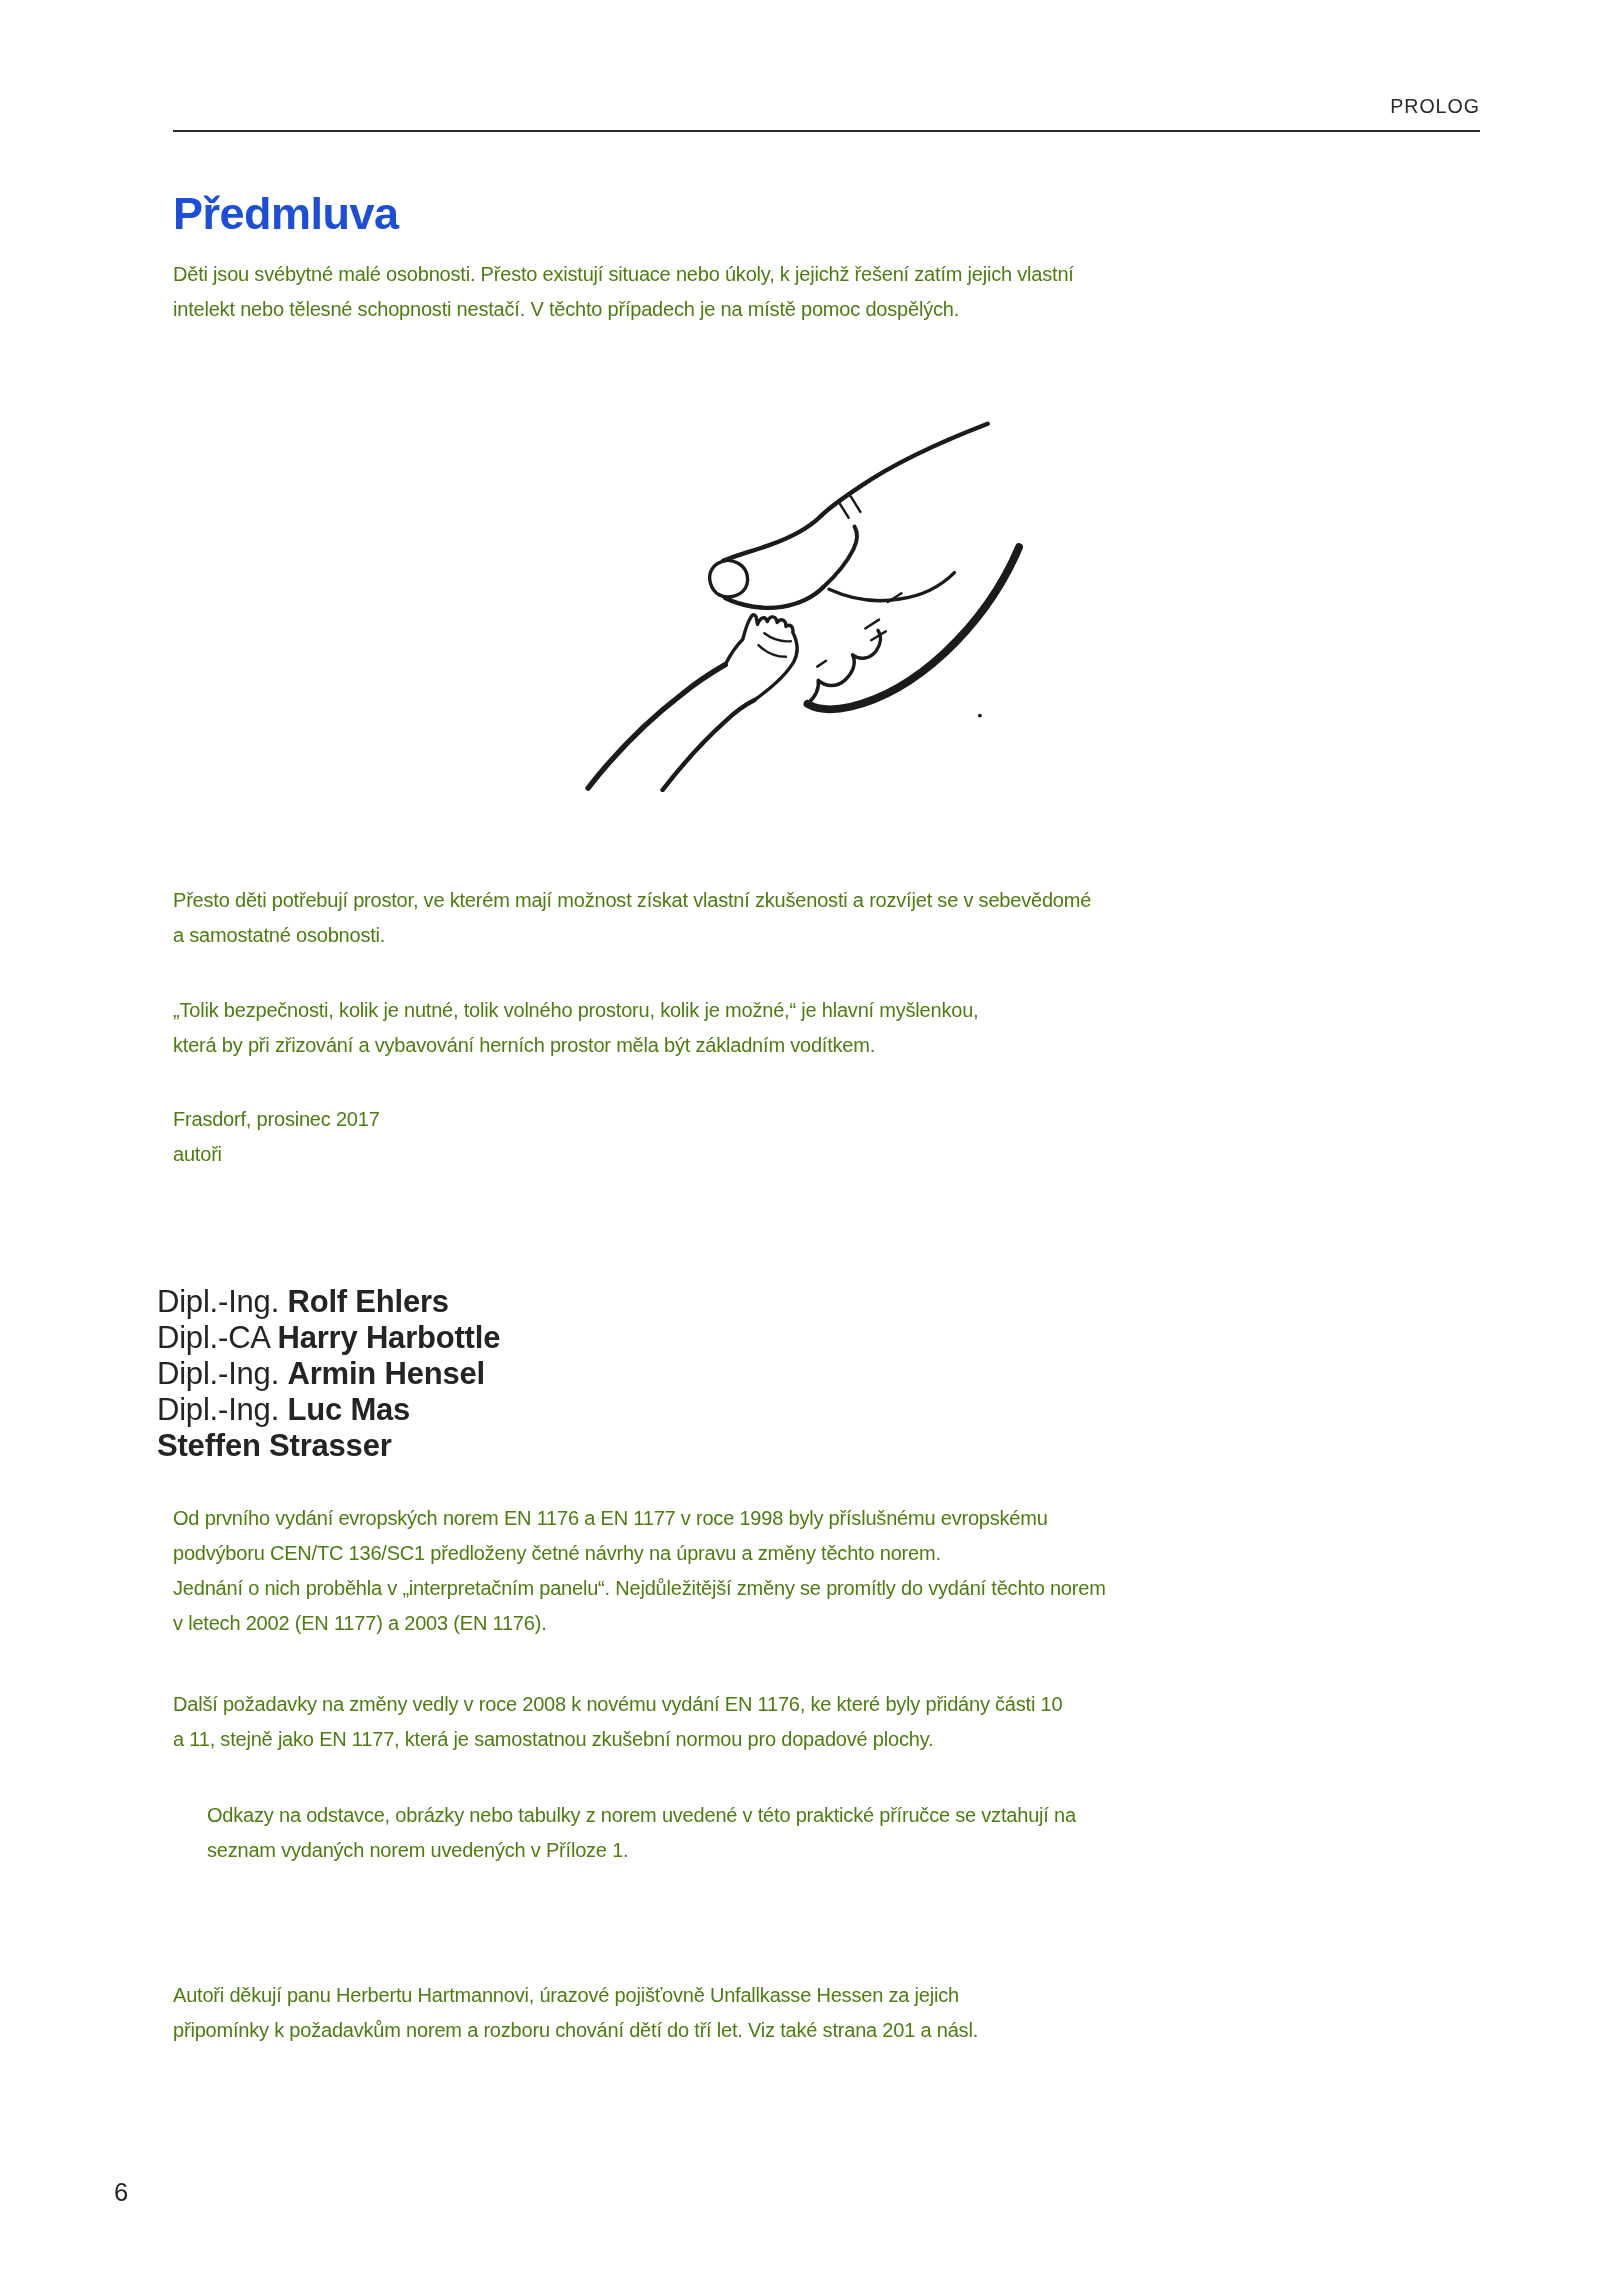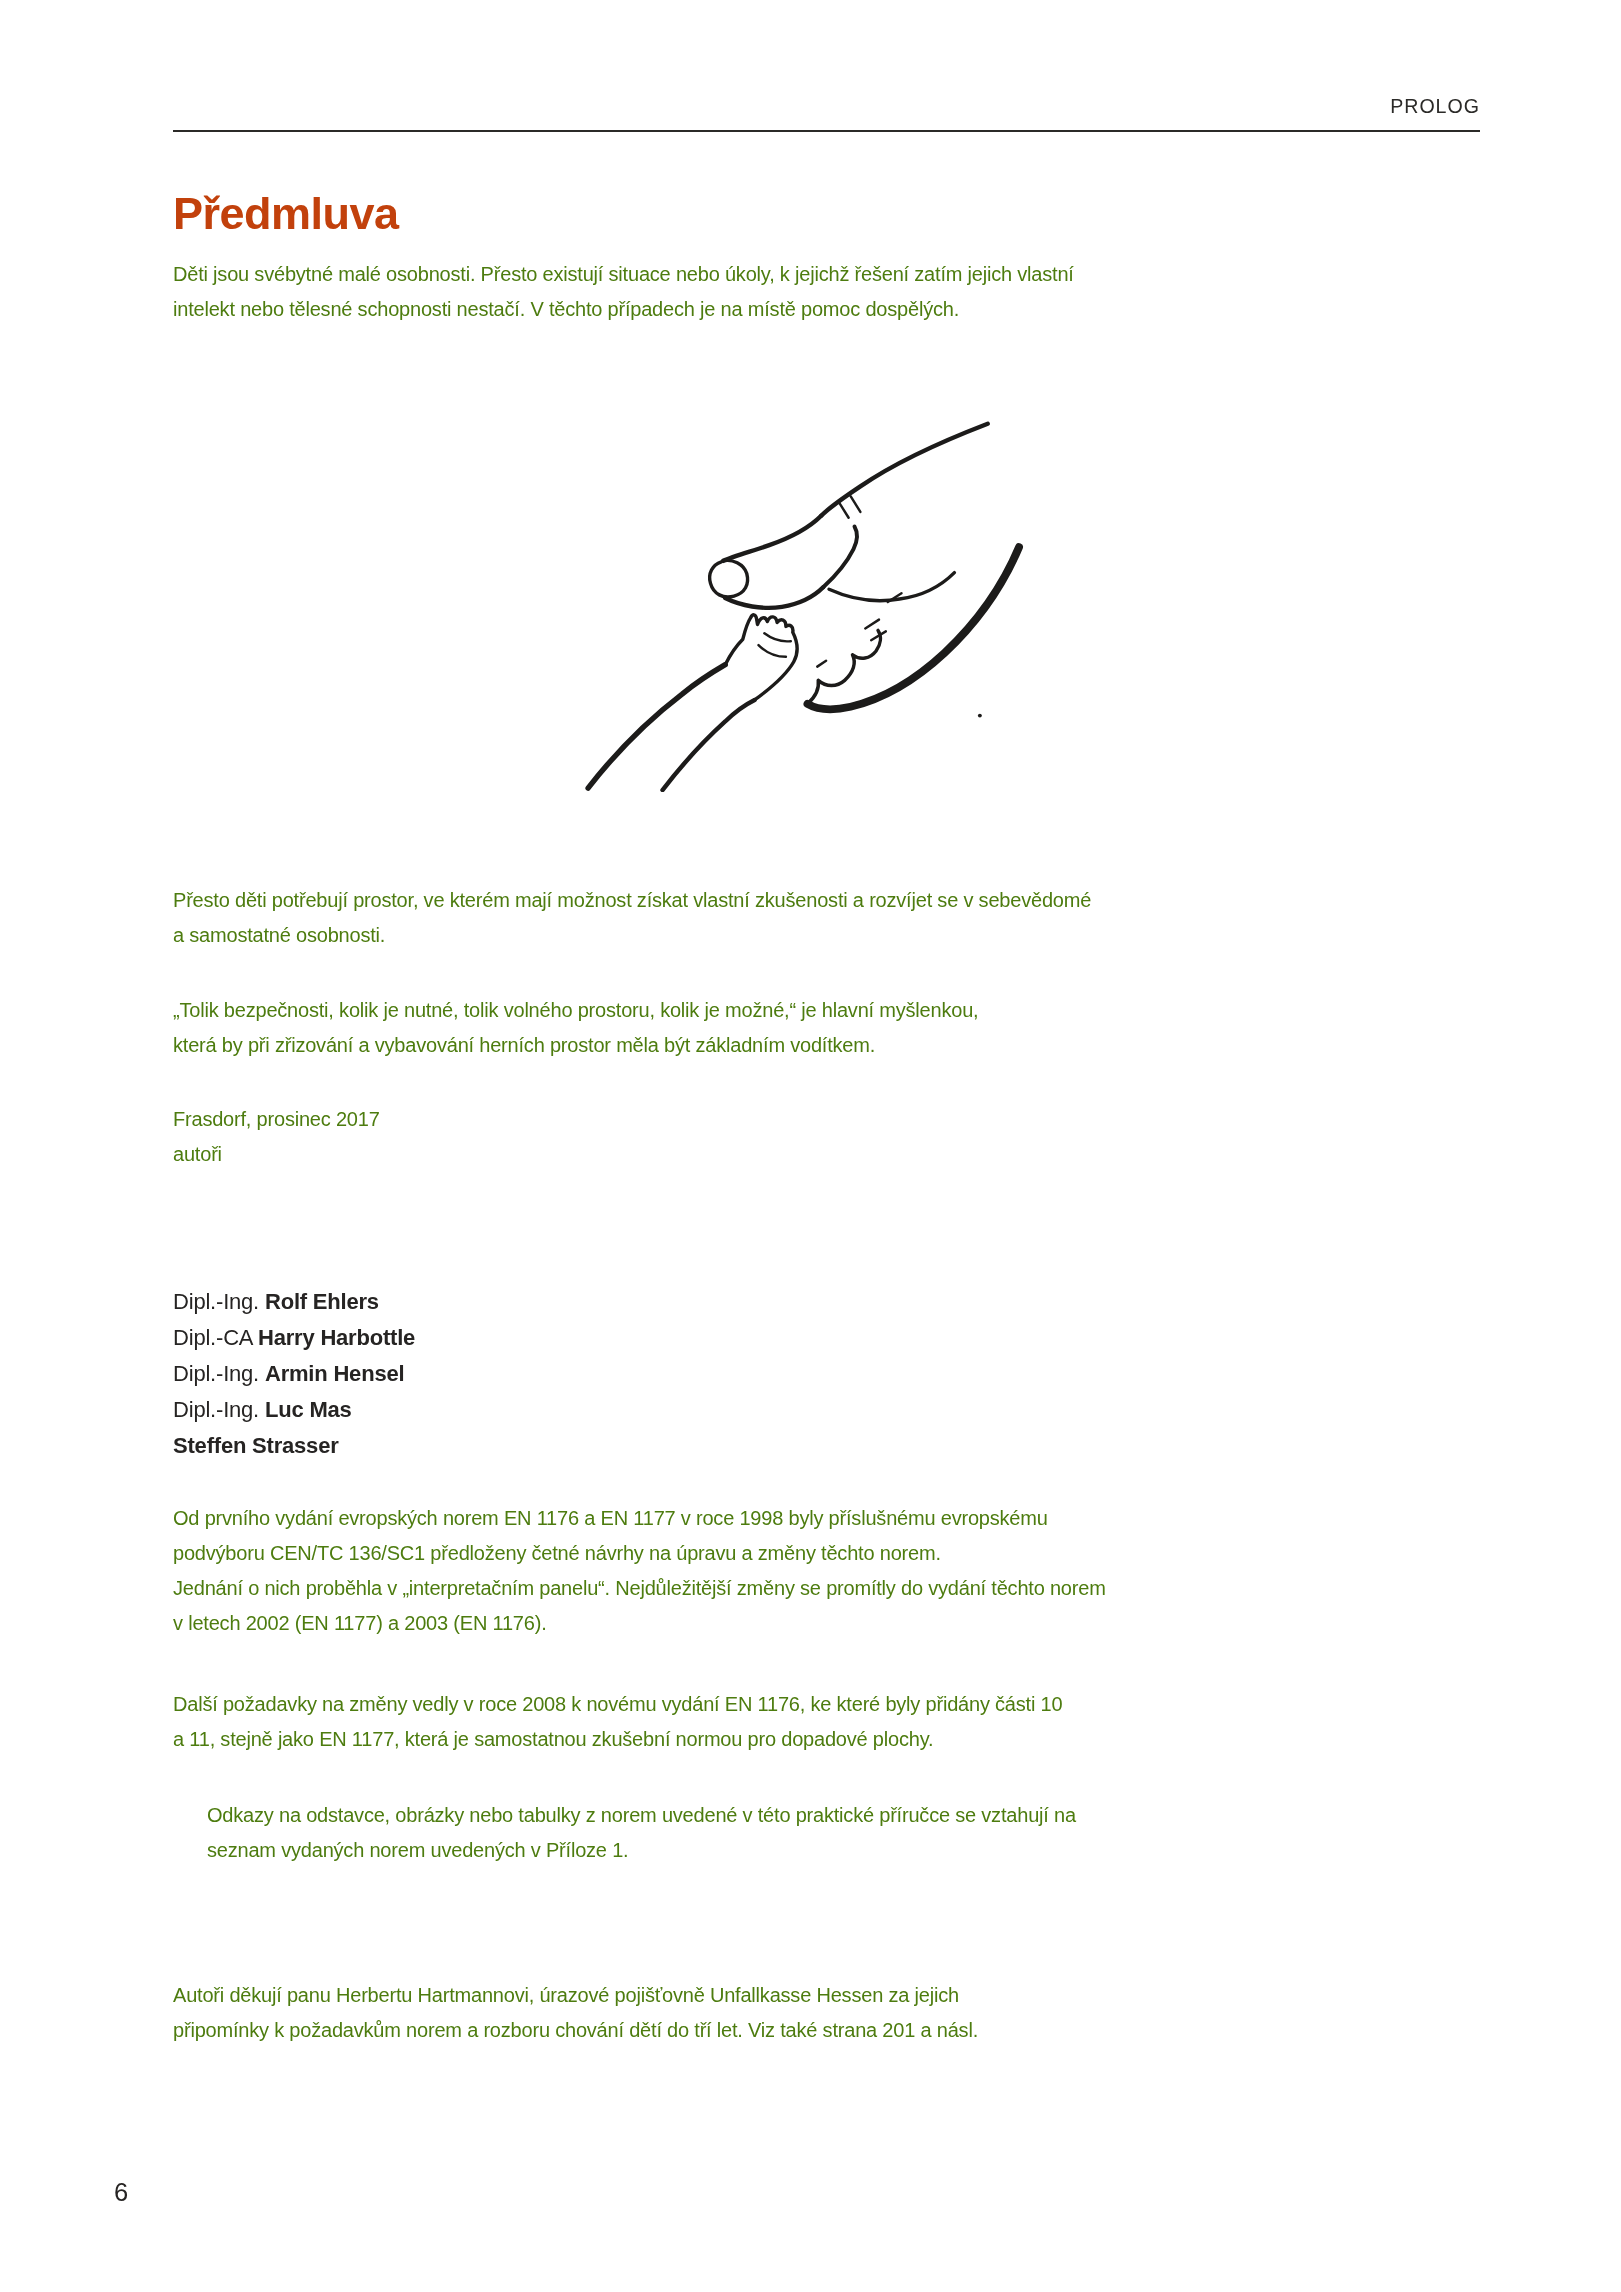--- a/index.html
+++ b/index.html
@@ -31,21 +31,21 @@
     border-top: 2.5px solid #2b2a28;
   }
   h1.page-title {
     position: absolute;
     top: 188px;
     left: 173px;
     margin: 0;
     font-size: 45px;
     font-weight: 700;
     letter-spacing: -0.5px;
-    color: #c2410c;
+    color: #1d4ed8;
   }
   .para {
     position: absolute;
     left: 173px;
     width: 1275px;
     margin: 0;
     font-size: 20px;
     line-height: 35px;
     letter-spacing: -0.2px;
     white-space: pre-line;
@@ -55,24 +55,24 @@
   .illustration {
     position: absolute;
     left: 576px;
     top: 410px;
     width: 461px;
     height: 382px;
   }
   .illustration svg { display: block; width: 100%; height: 100%; }
   .contributors {
     position: absolute;
-    left: 173px;
+    left: 157px;
     top: 1284px;
     width: 1275px;
-    font-size: 22px;
+    font-size: 31px;
     line-height: 36px;
     letter-spacing: -0.2px;
   }
   .contributor-name { font-weight: 700; }
   .page-number {
     position: absolute;
     left: 114px;
     top: 2178px;
     font-size: 25.5px;
     color: #262423;

